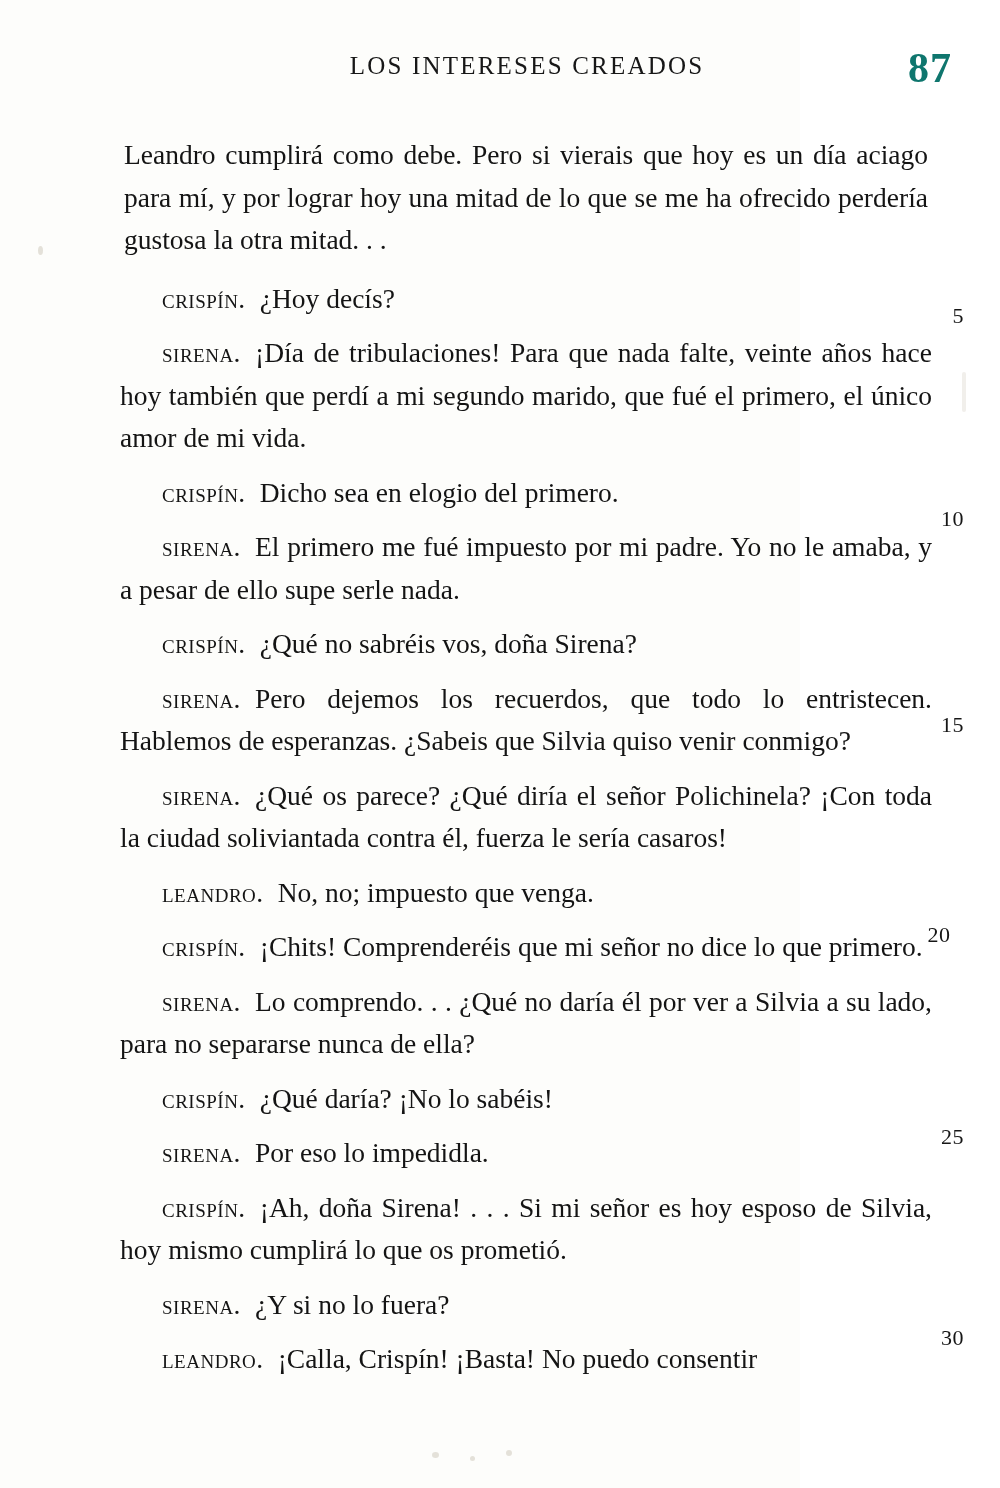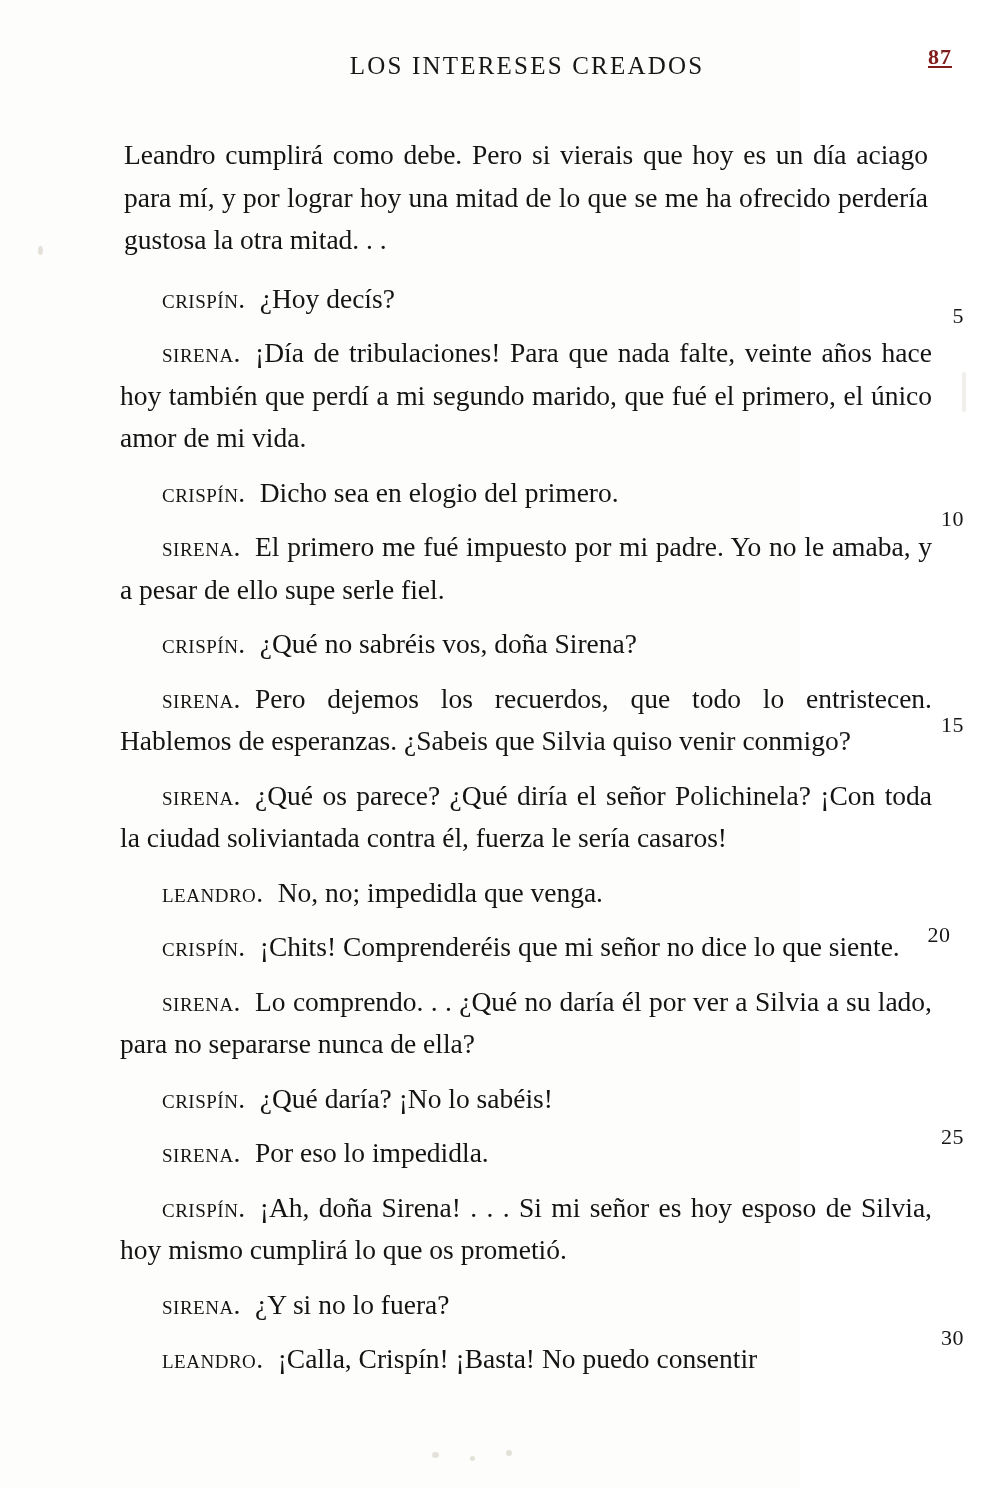--- a/index.html
+++ b/index.html
@@ -38,25 +38,24 @@
     font-size: 25px;
     letter-spacing: 2.2px;
     font-variant: small-caps;
     text-transform: uppercase;
     color: #171717;
   }
   .folio {
     position: absolute;
     right: -6px;
     top: -8px;
-    font-size: 22px;
+    font-size: 42px;
     font-weight: 700;
     letter-spacing: 1px;
-    color: #7f1d1d;
-    text-decoration: underline;
+    color: #0f766e;
   }
   .body-text {
     position: absolute;
     left: 108px;
     top: 118px;
     width: 836px;
     font-size: 27.5px;
     line-height: 42.5px;
     text-align: justify;
     text-justify: inter-word;
@@ -115,26 +114,26 @@
   <div class="header">
     <div class="running-title">LOS INTERESES CREADOS</div>
     <div class="folio">87</div>
   </div>
 
   <div class="body-text" id="body">
       <p class="para"><span>Leandro cumplirá como debe.  Pero si vierais que hoy es un día aciago para mí, y por lograr hoy una mitad de lo que se me ha ofrecido perdería gustosa la otra mitad. . .</span></p>
       <p class="indent"><span class="speaker">Crispín.</span><span class="sp-gap"></span><span>¿Hoy decís?</span></p>
       <p class="indent"><span class="speaker">Sirena.</span><span class="sp-gap"></span><span>¡Día de tribulaciones! Para que nada falte, veinte años hace hoy también que perdí a mi segundo marido, que fué el primero, el único amor de mi vida.</span></p>
       <p class="indent"><span class="speaker">Crispín.</span><span class="sp-gap"></span><span>Dicho sea en elogio del primero.</span></p>
-      <p class="indent"><span class="speaker">Sirena.</span><span class="sp-gap"></span><span>El primero me fué impuesto por mi padre. Yo no le amaba, y a pesar de ello supe serle fiel.</span></p>
+      <p class="indent"><span class="speaker">Sirena.</span><span class="sp-gap"></span><span>El primero me fué impuesto por mi padre. Yo no le amaba, y a pesar de ello supe serle nada.</span></p>
       <p class="indent"><span class="speaker">Crispín.</span><span class="sp-gap"></span><span>¿Qué no sabréis vos, doña Sirena?</span></p>
       <p class="indent"><span class="speaker">Sirena.</span><span class="sp-gap"></span><span>Pero dejemos los recuerdos, que todo lo entristecen.  Hablemos de esperanzas. ¿Sabeis que Silvia quiso venir conmigo?</span></p>
       <p class="indent"><span class="speaker">Sirena.</span><span class="sp-gap"></span><span>¿Qué os parece? ¿Qué diría el señor Polichinela? ¡Con toda la ciudad soliviantada contra él, fuerza le sería casaros!</span></p>
-      <p class="indent"><span class="speaker">Leandro.</span><span class="sp-gap"></span><span>No, no; impedidla que venga.</span></p>
-      <p class="indent"><span class="speaker">Crispín.</span><span class="sp-gap"></span><span>¡Chits! Comprenderéis que mi señor no dice lo que siente.</span></p>
+      <p class="indent"><span class="speaker">Leandro.</span><span class="sp-gap"></span><span>No, no; impuesto que venga.</span></p>
+      <p class="indent"><span class="speaker">Crispín.</span><span class="sp-gap"></span><span>¡Chits! Comprenderéis que mi señor no dice lo que primero.</span></p>
       <p class="indent"><span class="speaker">Sirena.</span><span class="sp-gap"></span><span>Lo comprendo. . . ¿Qué no daría él por ver a Silvia a su lado, para no separarse nunca de ella?</span></p>
       <p class="indent"><span class="speaker">Crispín.</span><span class="sp-gap"></span><span>¿Qué daría? ¡No lo sabéis!</span></p>
       <p class="indent"><span class="speaker">Sirena.</span><span class="sp-gap"></span><span>Por eso lo impedidla.</span></p>
       <p class="indent"><span class="speaker">Crispín.</span><span class="sp-gap"></span><span>¡Ah, doña Sirena! . . . Si mi señor es hoy esposo de Silvia, hoy mismo cumplirá lo que os prometió.</span></p>
       <p class="indent"><span class="speaker">Sirena.</span><span class="sp-gap"></span><span>¿Y si no lo fuera?</span></p>
       <p class="indent"><span class="speaker">Leandro.</span><span class="sp-gap"></span><span>¡Calla, Crispín! ¡Basta! No puedo consentir</span></p>
     </div>
 
   <div class="linenums" id="linenums">
       <div class="linenum" style="top: 303px;">5</div>

